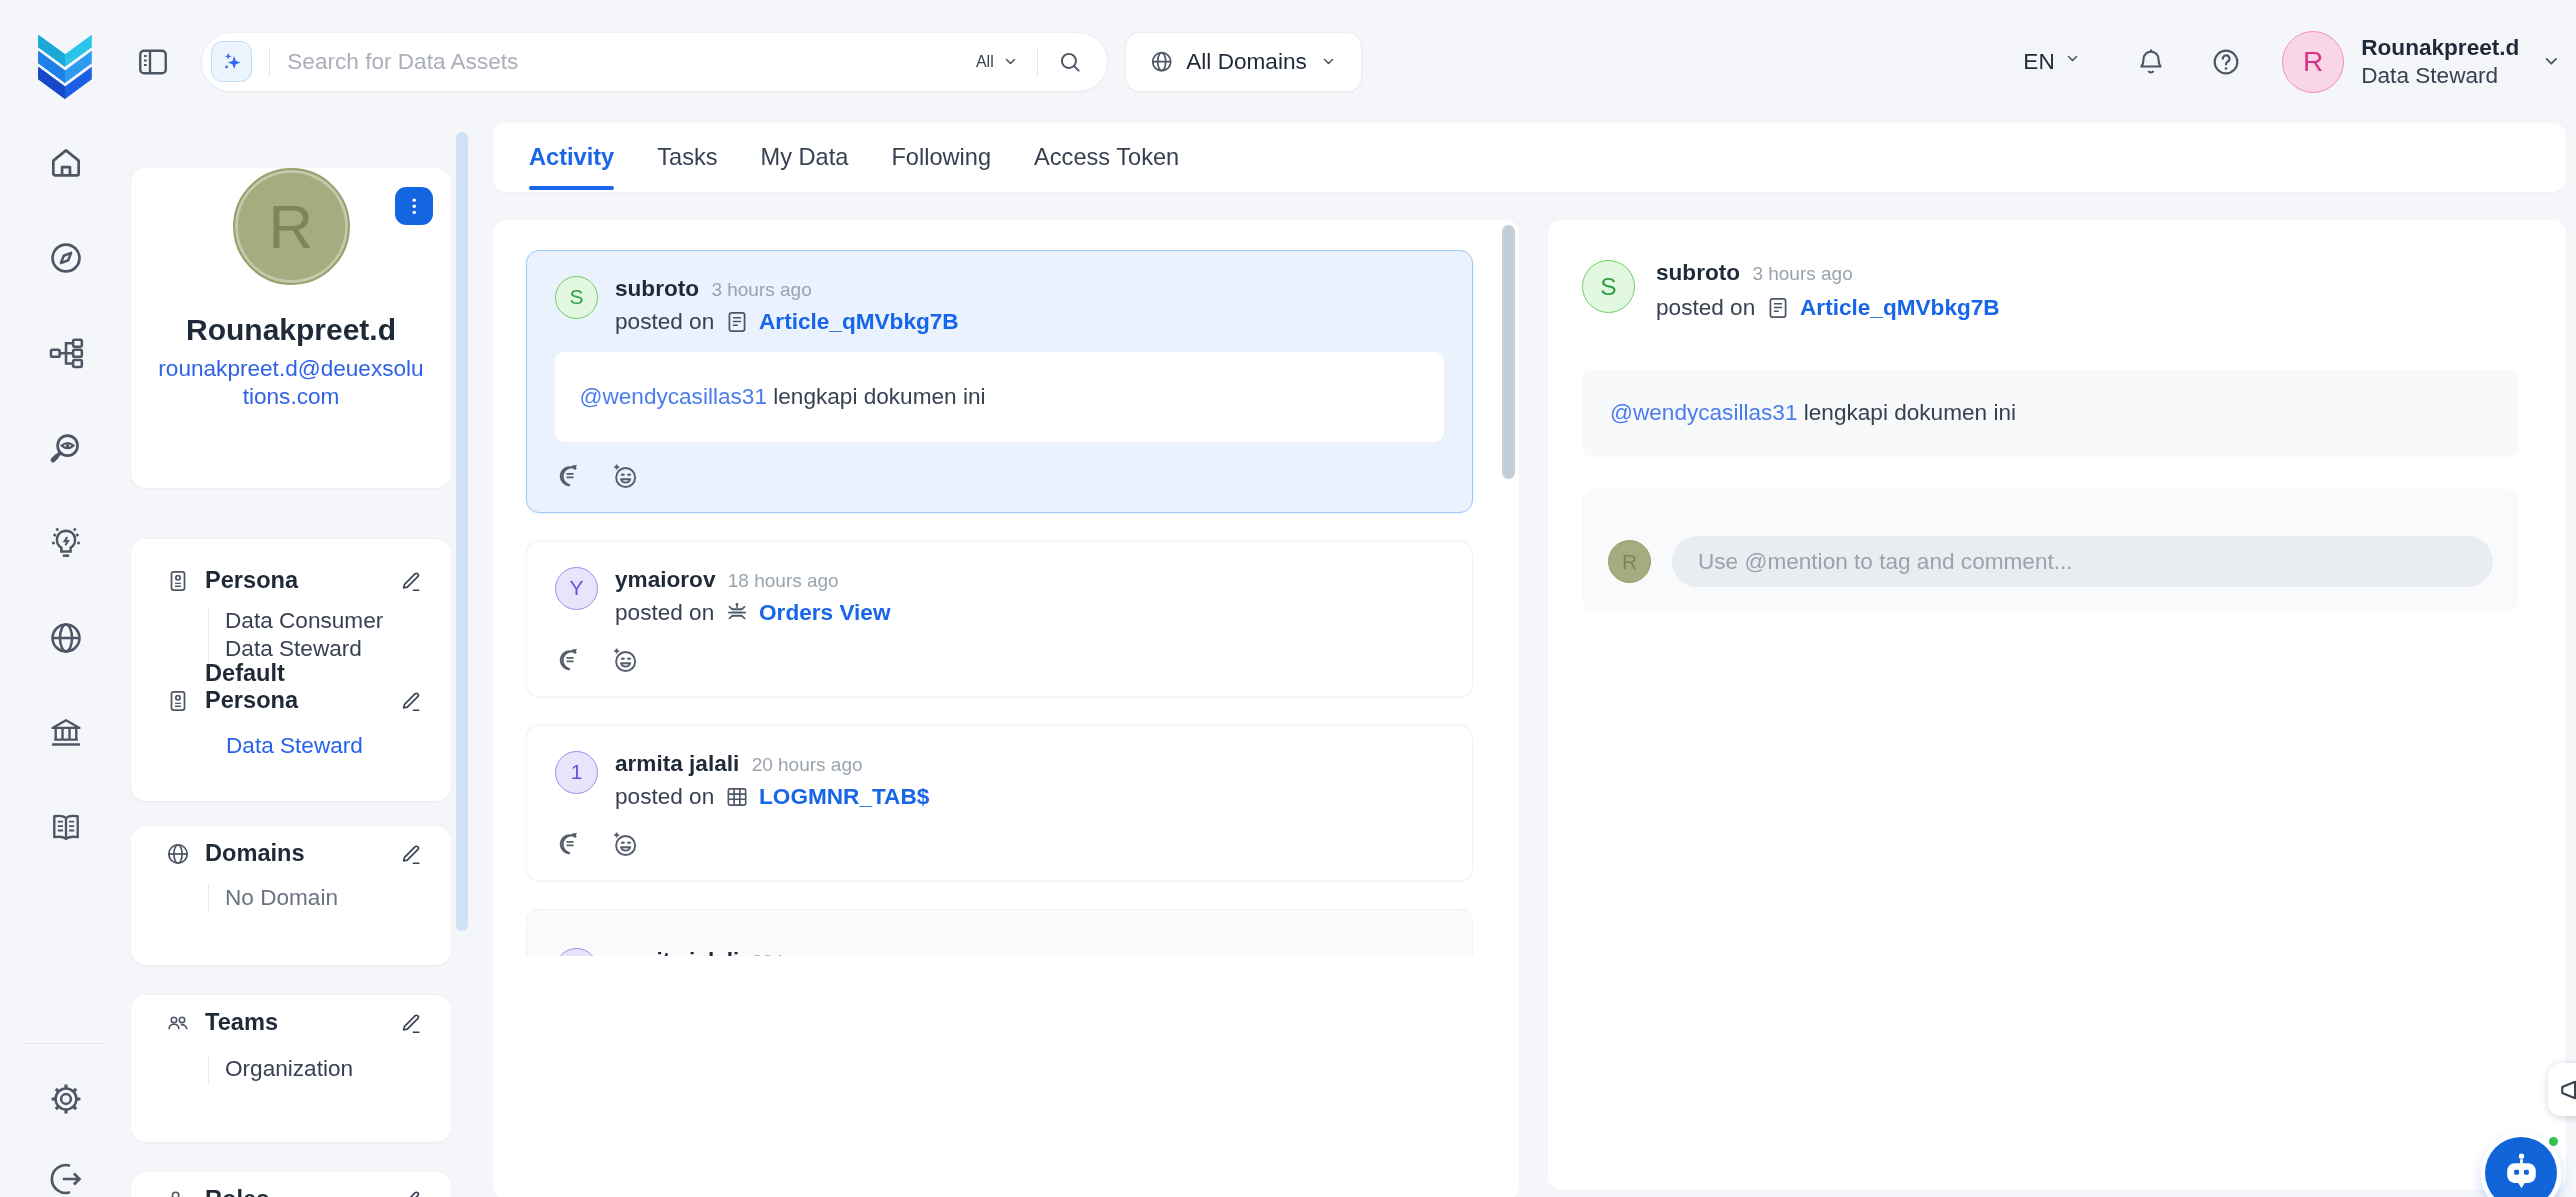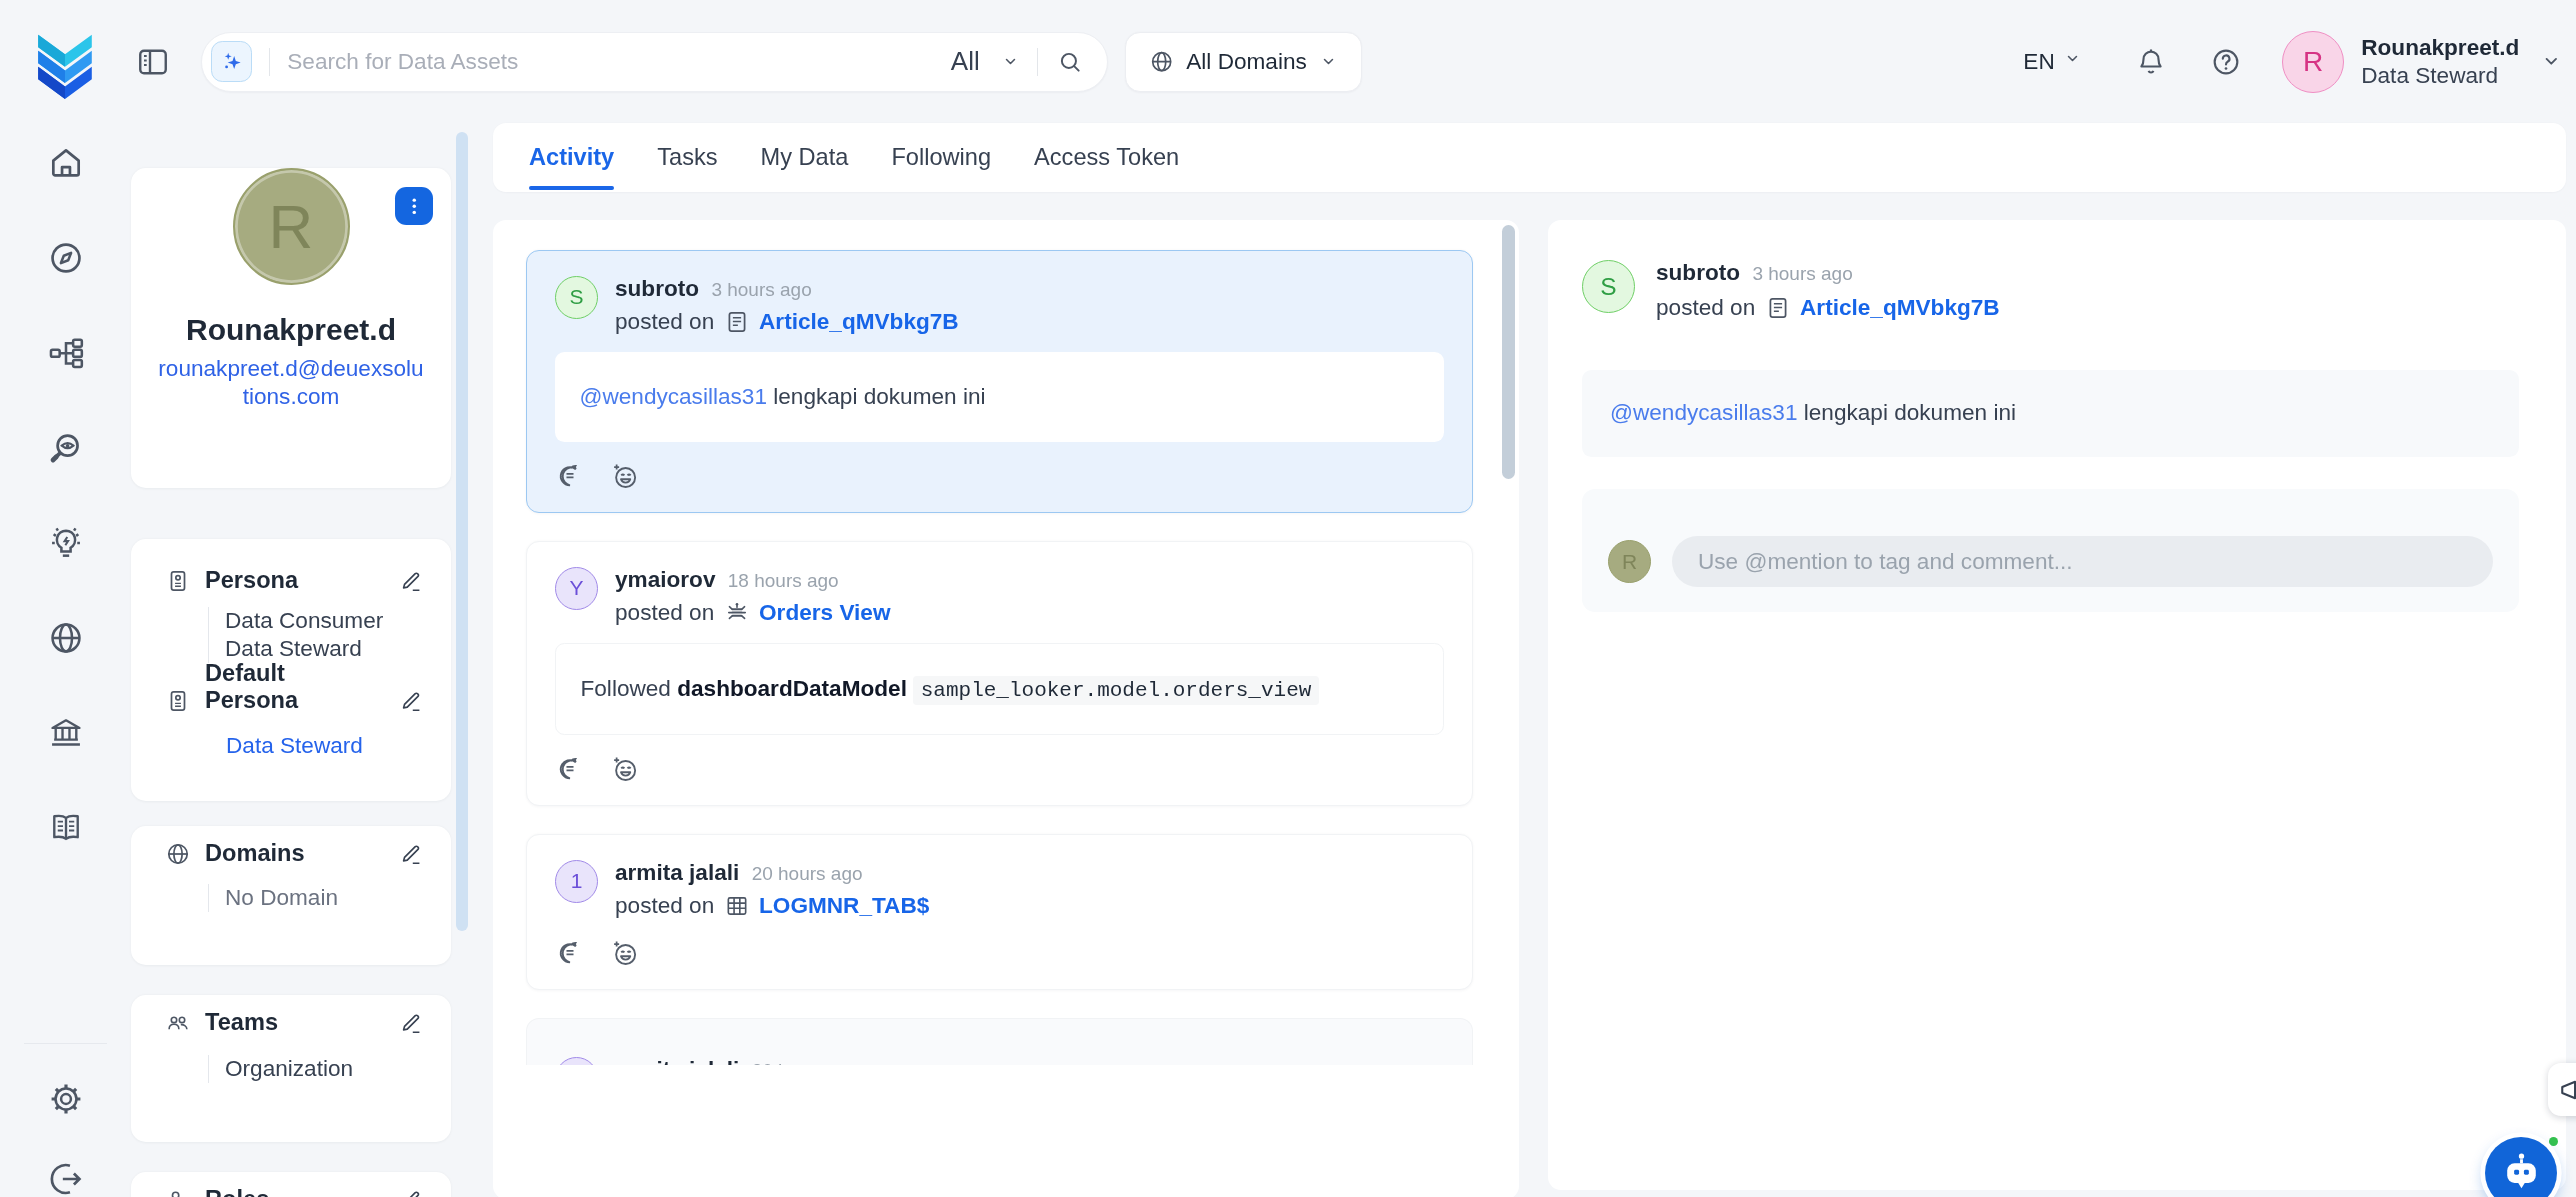--- a/index.html
+++ b/index.html
@@ -18,21 +18,21 @@
   .logo { margin-left:36px; width:58px; height:75px; }
   .panel-toggle { margin-left:41px; width:36px; height:36px; cursor:pointer; }
   .search-pill {
     margin-left:30px; width:907px; height:60px; background:#fff; border:0.9px solid #edeff3;
     border-radius:30px; display:flex; align-items:center; box-shadow:0 0.9px 1.9px rgba(20,30,50,.04);
   }
   .sparkle-btn { margin-left:9.4px; width:41px; height:41px; border-radius:11.3px; background:#ecf5fe; border:0.9px solid #badcf7; display:flex; align-items:center; justify-content:center; cursor:pointer; }
   .vdiv { width:0.9px; height:28px; background:#e3e6ea; margin:0 17px; }
   .search-input { flex:1; border:none; outline:none; background:transparent; font-family:"Liberation Sans",sans-serif; font-size:22.6px; color:#1f2937; }
   .search-input::placeholder { color:#a9aeb8; }
-  .scope { display:flex; align-items:center; gap:21px; font-size:26px; color:#374151; cursor:pointer;justify-content:flex-end; }
+  .scope { display:flex; align-items:center; gap:7px; font-size:16px; color:#374151; cursor:pointer;justify-content:flex-end; }
   .mag { margin-right:24.5px; margin-left:1.9px; cursor:pointer; }
   .domains-btn { margin-left:17px; height:60px; padding:0 22.6px; background:#fff; border:0.9px solid #eceef2; border-radius:15px; display:flex; align-items:center; gap:12.3px; font-size:22.6px; color:#1f2937; box-shadow:0 0.9px 1.9px rgba(20,30,50,.04); cursor:pointer; }
   .tb-spacer { flex:1; }
   .lang { display:flex; align-items:flex-start; gap:8.5px; font-size:22.6px; font-weight:500; color:#1f2937; cursor:pointer; }
   .bell { margin-left:53px; cursor:pointer; }
   .help { margin-left:43px; cursor:pointer; }
   .tb-avatar { margin-left:40px; width:62px; height:62px; border-radius:50%; background:#f9d5e8; border:1.9px solid #ef8fc4; color:#d63384; font-size:28px; font-weight:500; display:flex; align-items:center; justify-content:center; cursor:pointer; }
   .tb-user { margin-left:17px; line-height:28px; }
   .tb-user .nm { font-size:22.6px; font-weight:700; color:#1f2937; }
   .tb-user .rl { font-size:22.6px; color:#374151; }
@@ -551,25 +551,20 @@
               </div>
               <div class="frow2">
                 <span>posted on</span>
                 <svg class="ic" viewBox="0 0 24 24" width="26" height="26">
                     <use href="#s-model"></use>
                   </svg>
                 <span class="asset-link">Orders View</span>
               </div>
             </div>
           </div>
-          <div class="fmsg">
-            <span>Followed</span>
-            <span class="bold">dashboardDataModel</span>
-            <span class="code">sample_looker.model.orders_view</span>
-          </div>
           <div class="ffoot">
             <span class="fico">
                 <svg viewBox="0 0 24 24" width="30" height="30">
                   <use href="#s-comment"></use>
                 </svg>
               </span>
             <span class="fico">
                 <svg viewBox="0 0 24 24" width="30" height="30">
                   <use href="#s-react"></use>
                 </svg>

